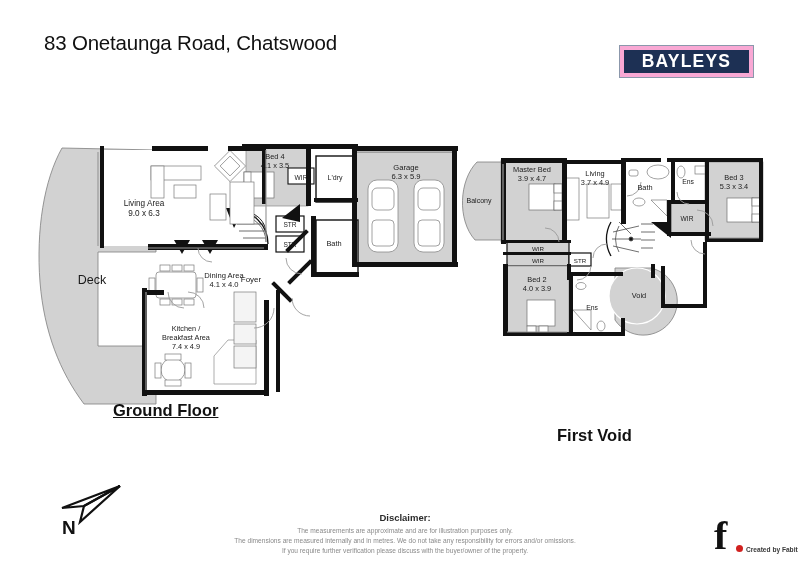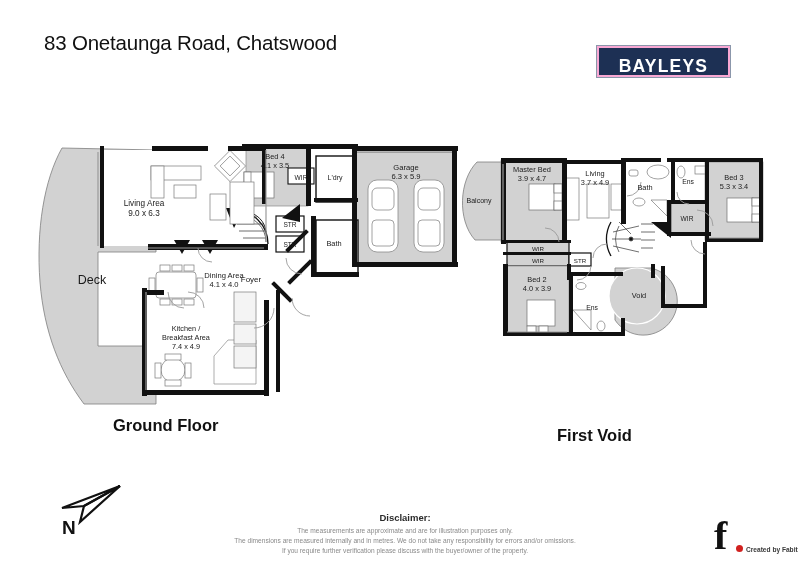--- a/index.html
+++ b/index.html
@@ -13,42 +13,42 @@
   }
   .page{position:absolute;inset:0;}
 
   
   #header-title{
     position:absolute;left:44px;top:31px;
     font-size:20.5px;font-weight:400;letter-spacing:-0.2px;
     color:#111111;white-space:nowrap;
   }
   #brand-logo{
-    position:absolute;left:597px;top:46px;
+    position:absolute;left:620px;top:46px;
     width:133px;height:31px;
     background:#1d3054;
-    border:2px solid #f9a8d4;
+    border:4px solid #f9a8d4;
     box-shadow:0 0 0 1px #8b97ab;
-    display:flex;align-items:flex-end;justify-content:center;
+    display:flex;align-items:center;justify-content:center;
     box-sizing:border-box;
   }
   #brand-logo .bl-text{
     font-size:17.5px;font-weight:bold;letter-spacing:1.2px;
     color:#ffffff;
     font-family:"Liberation Sans", sans-serif;
     line-height:1;
   }
 
   
   .floor-label{
     position:absolute;
     font-size:16.5px;font-weight:bold;color:#111;
     white-space:nowrap;
   }
-  #ground-floor-label{left:113px;top:416px;}
+  #ground-floor-label{left:113px;top:401px;text-decoration:underline;}
   #first-floor-label{left:557px;top:426px;}
 
   
   .plan{position:absolute;}
   #ground-plan{left:38px;top:132px;width:430px;height:290px;}
   #first-plan{left:455px;top:140px;width:315px;height:220px;}
 
   
   .rmname{font-family:"Liberation Sans", sans-serif;fill:#1a1a1a;}
 

